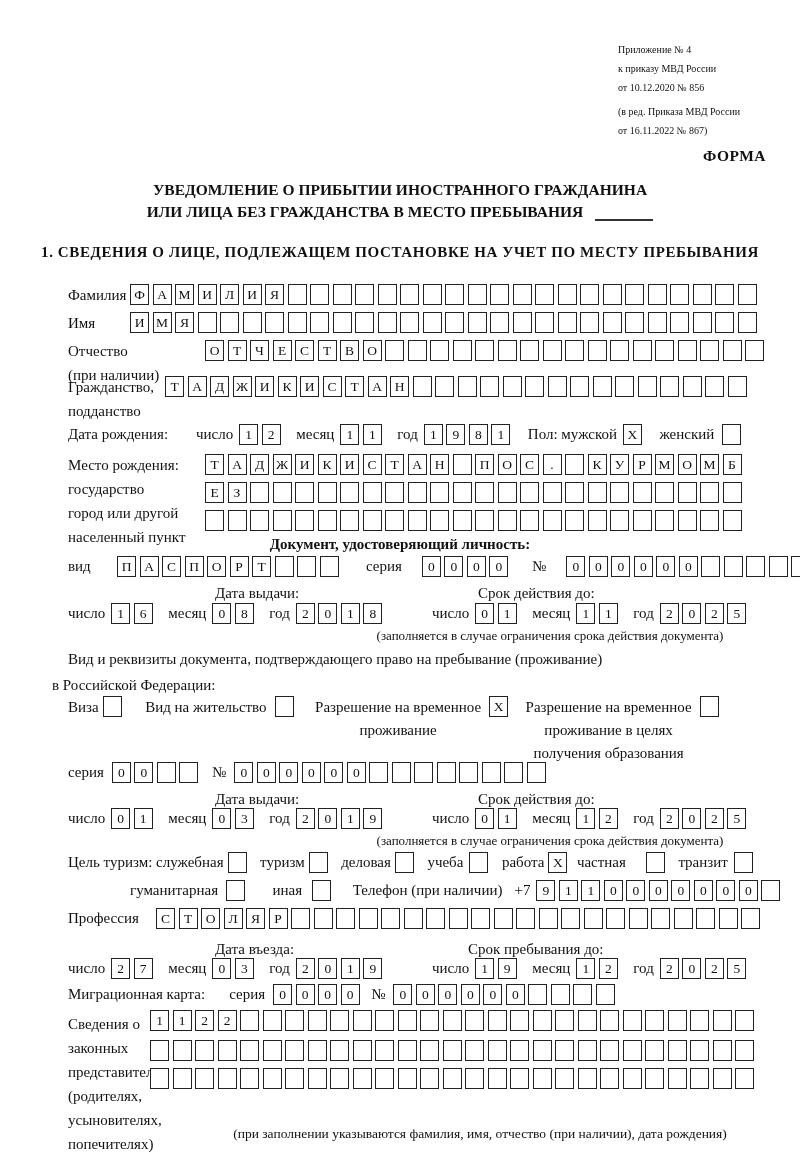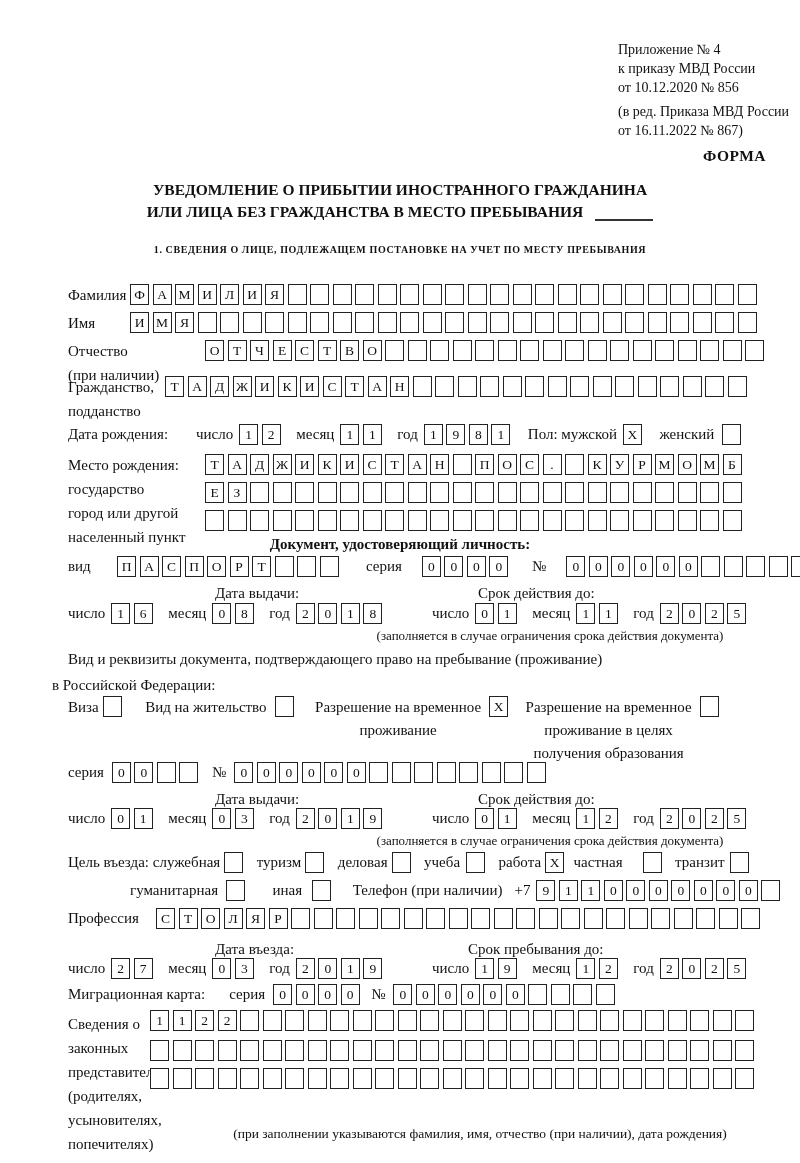--- a/index.html
+++ b/index.html
@@ -11,27 +11,27 @@
   .lbl{font-size:15px;white-space:nowrap;}
   .b{font-weight:bold;}
   .frow{position:absolute;display:flex;align-items:center;white-space:nowrap;font-size:15px;}
   .frow-top{position:absolute;display:flex;align-items:flex-start;white-space:nowrap;font-size:15px;}
   .boxes{display:inline-flex;}
   .box{
     display:inline-flex;align-items:center;justify-content:center;
     width:19px;height:21px;box-sizing:border-box;border:1.6px solid #222;
     margin-right:3.5px;font-size:13.5px;background:#fff;
   }
-  .appendix{left:618px;top:40px;font-size:14px;line-height:19px;}
+  .appendix{left:618px;top:40px;font-size:10px;line-height:19px;}
   .appendix .amend{margin-top:5px;}
   .forma{right:34px;top:147px;font-size:15.5px;font-weight:bold;letter-spacing:.5px;}
   .title1{left:0;top:181px;width:100%;text-align:center;font-size:15.5px;font-weight:bold;}
   .title2wrap{left:0;top:203px;width:100%;display:flex;justify-content:center;align-items:flex-end;font-size:15.5px;font-weight:bold;}
   .title-underline{display:inline-block;width:58px;border-bottom:2px solid #333;height:14px;margin-left:12px;}
-  .section1{left:0;top:244px;width:100%;text-align:center;font-size:10px;font-weight:bold;letter-spacing:.6px;}
+  .section1{left:0;top:244px;width:100%;text-align:center;font-size:15px;font-weight:bold;letter-spacing:.6px;}
   .labelcol{position:absolute;font-size:15px;line-height:24px;white-space:nowrap;}
   .dl{margin:0 6px 0 12px;}
   .dl-first{margin:0 6px 0 0;}
   .note{position:absolute;font-size:13px;text-align:center;white-space:nowrap;}
   .optcol{display:inline-flex;flex-direction:column;align-items:center;line-height:23px;text-align:right;}
   .cb{margin-left:8px;}
 </style>
 </head>
 <body>
 
@@ -466,21 +466,21 @@
     <span class="boxes">
         <span class="box">2</span>
         <span class="box">0</span>
         <span class="box">2</span>
         <span class="box">5</span>
       </span>
   </div>
   <div class="note" style="left:335px;top:833px;width:430px;">(заполняется в случае ограничения срока действия документа)</div>
 
   <div class="frow" style="left:68px;top:852px;">
-    <span>Цель въезда: служебная</span>
+    <span>Цель туризм: служебная</span>
     <span class="boxes" style="margin-left:4px;">
         <span class="box"></span>
       </span>
     <span style="margin-left:10px;margin-right:4px;">туризм</span>
     <span class="boxes">
         <span class="box"></span>
       </span>
     <span style="margin-left:10px;margin-right:4px;">деловая</span>
     <span class="boxes">
         <span class="box"></span>

